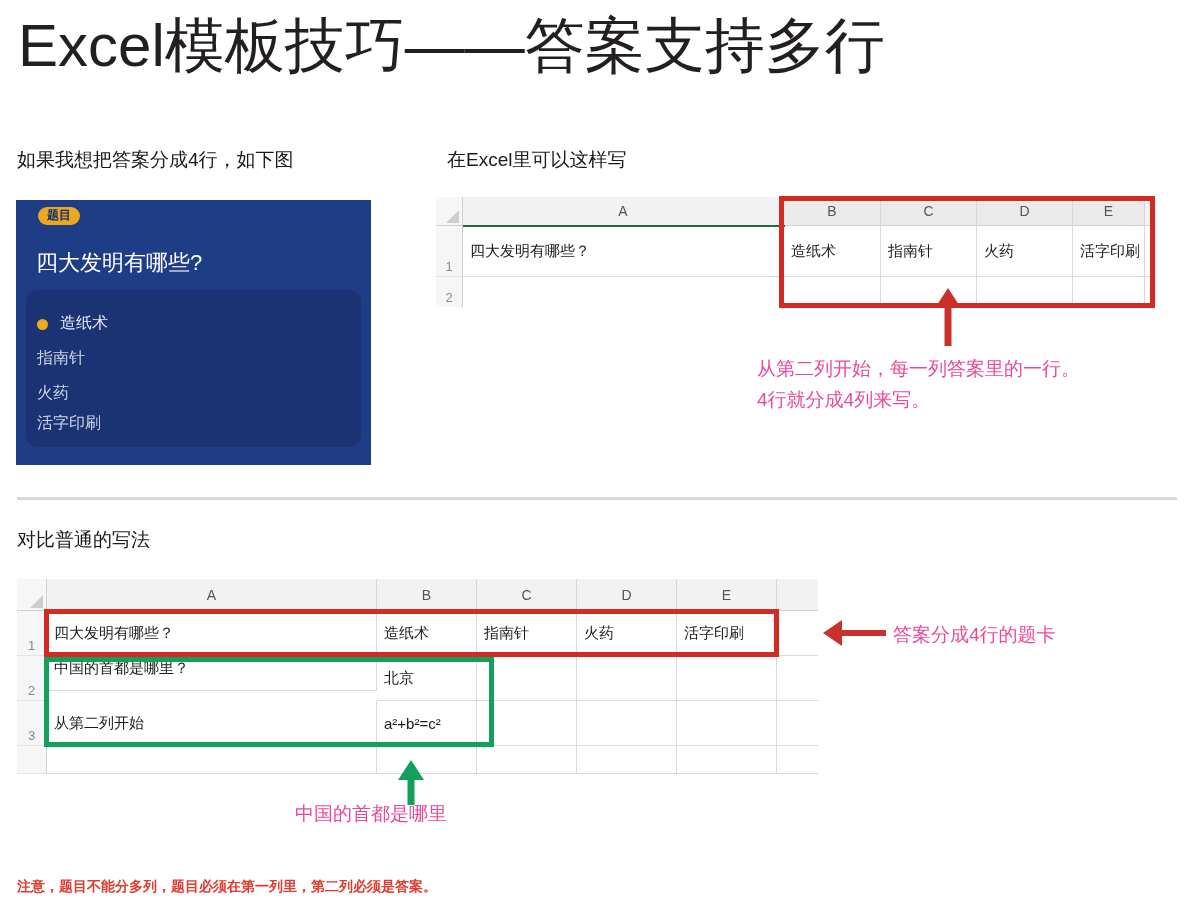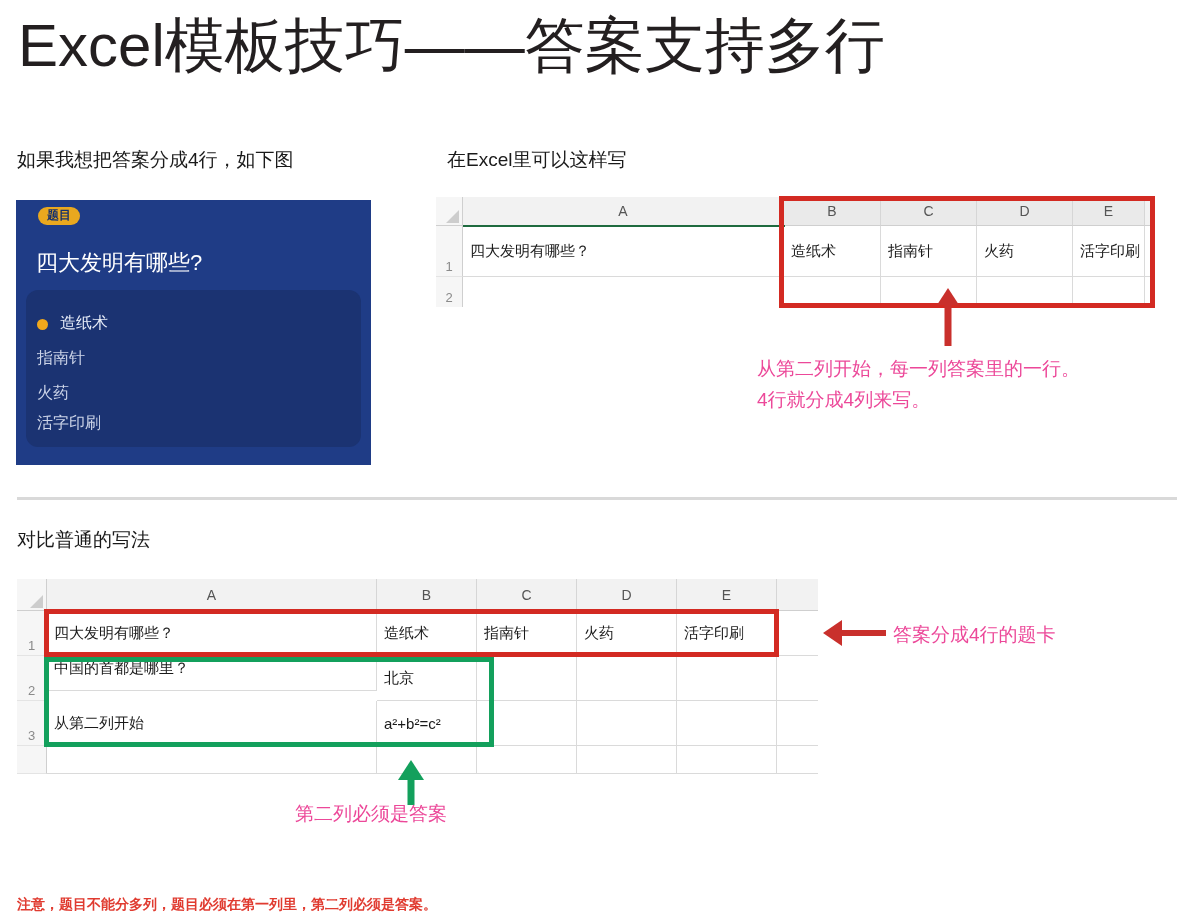--- a/index.html
+++ b/index.html
@@ -64,21 +64,21 @@
   .arrow-up .stem{position:absolute;left:50%;transform:translateX(-50%);width:7px;}
   .arrow-up .head{position:absolute;left:50%;top:0;transform:translateX(-50%);
                   width:0;height:0;border-style:solid;}
   .arrow-left{position:absolute;}
   .arrow-left .stem{position:absolute;right:0;top:50%;transform:translateY(-50%);height:6px;}
   .arrow-left .head{position:absolute;left:0;top:50%;transform:translateY(-50%);
                     width:0;height:0;border-style:solid;}
 
   .note{position:absolute;font-size:19px;line-height:31px;color:#ec4899;}
   .divider{position:absolute;left:17px;top:497px;width:1160px;height:3px;background:#d9d9d9;}
-  .footer-note{position:absolute;left:17px;top:896px;font-size:14px;font-weight:bold;
+  .footer-note{position:absolute;left:17px;top:878px;font-size:14px;font-weight:bold;
                color:#e03b30;white-space:nowrap;}
 </style>
 </head>
 <body>
 
 <div class="page-title">Excel模板技巧——答案支持多行</div>
 
 <div class="caption" id="cap-left">如果我想把答案分成4行，如下图</div>
 
 <div class="card"></div>
@@ -191,15 +191,15 @@
 <div class="arrow-left" style="left:823px;top:620px;width:63px;height:26px;">
   <div class="head" style="border-width:13px 19px 13px 0;border-color:transparent #c9302c transparent transparent;"></div>
   <div class="stem" style="width:48px;background:#c9302c;"></div>
 </div>
 <div class="note" style="left:893px;top:619px;white-space:nowrap;">答案分成4行的题卡</div>
 
 <div class="arrow-up" style="left:398px;top:760px;width:26px;height:45px;">
   <div class="head" style="border-width:0 13px 20px 13px;border-color:transparent transparent #13a05c transparent;"></div>
   <div class="stem" style="top:18px;height:27px;background:#13a05c;"></div>
 </div>
-<div class="note" style="left:295px;top:798px;white-space:nowrap;">第二列必须是答案</div>
+<div class="note" style="left:295px;top:798px;white-space:nowrap;">中国的首都是哪里</div>
 
 <div class="footer-note">注意，题目不能分多列，题目必须在第一列里，第二列必须是答案。</div>
 
 </body></html>

